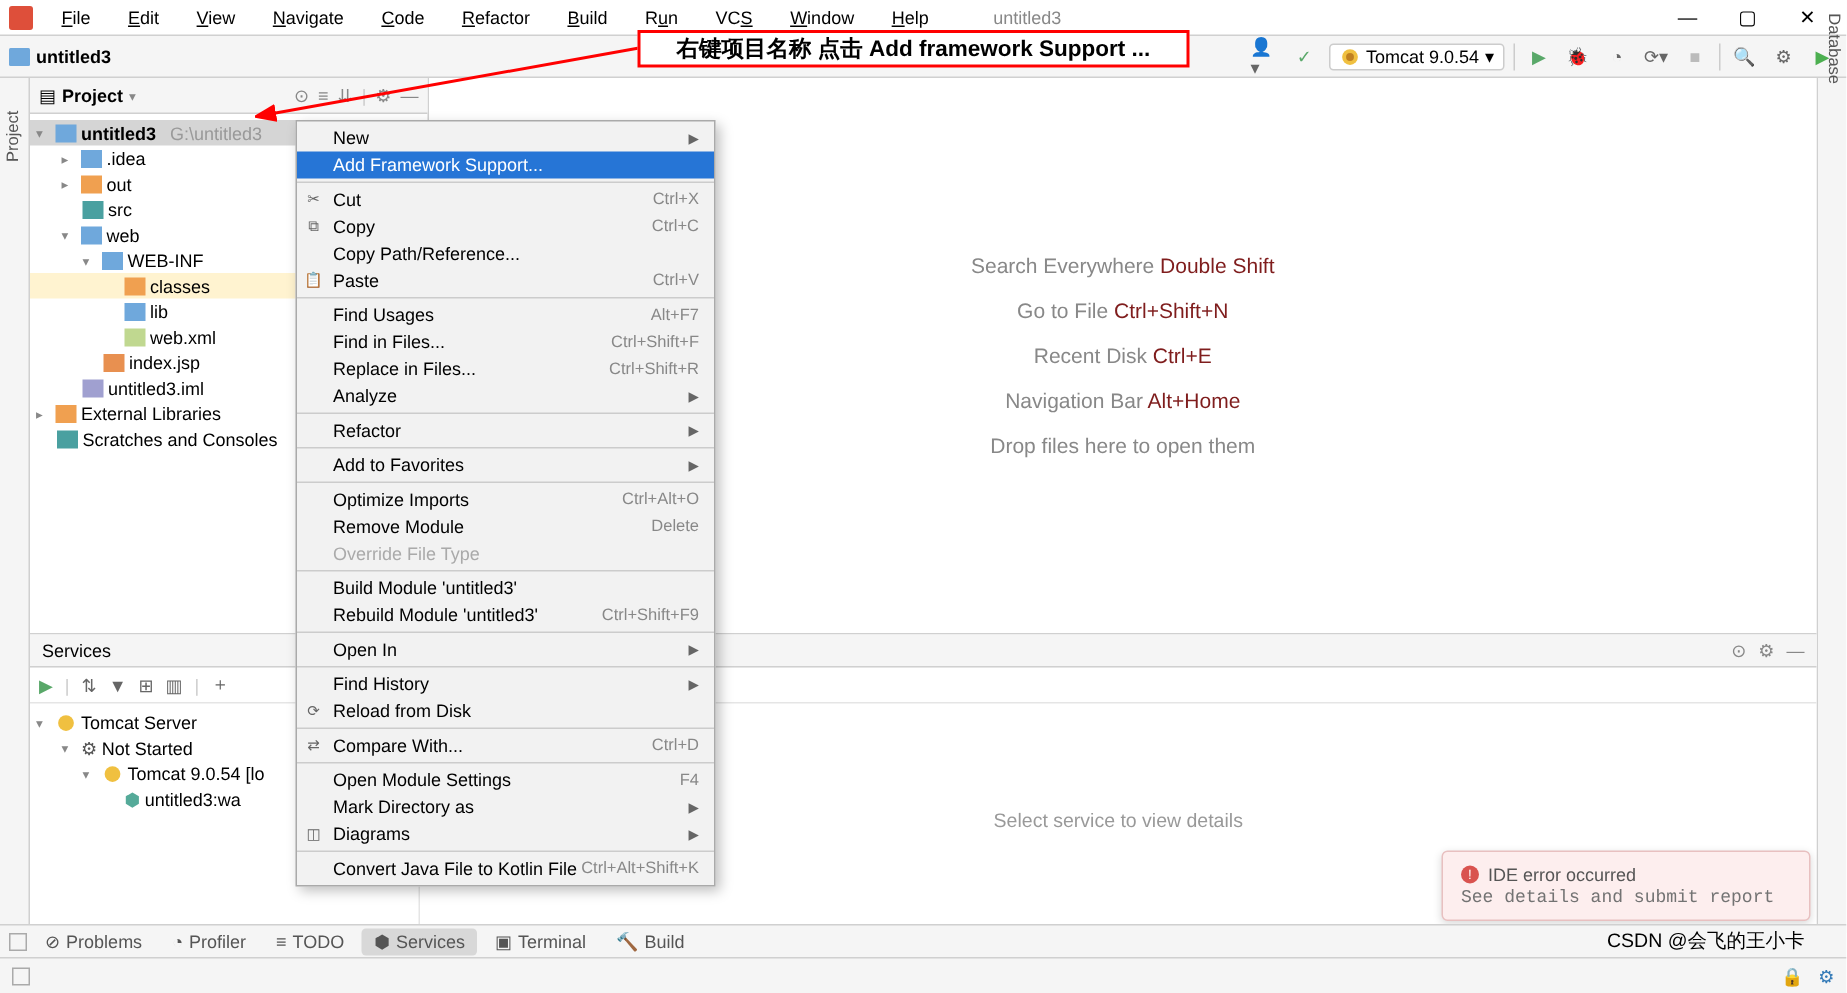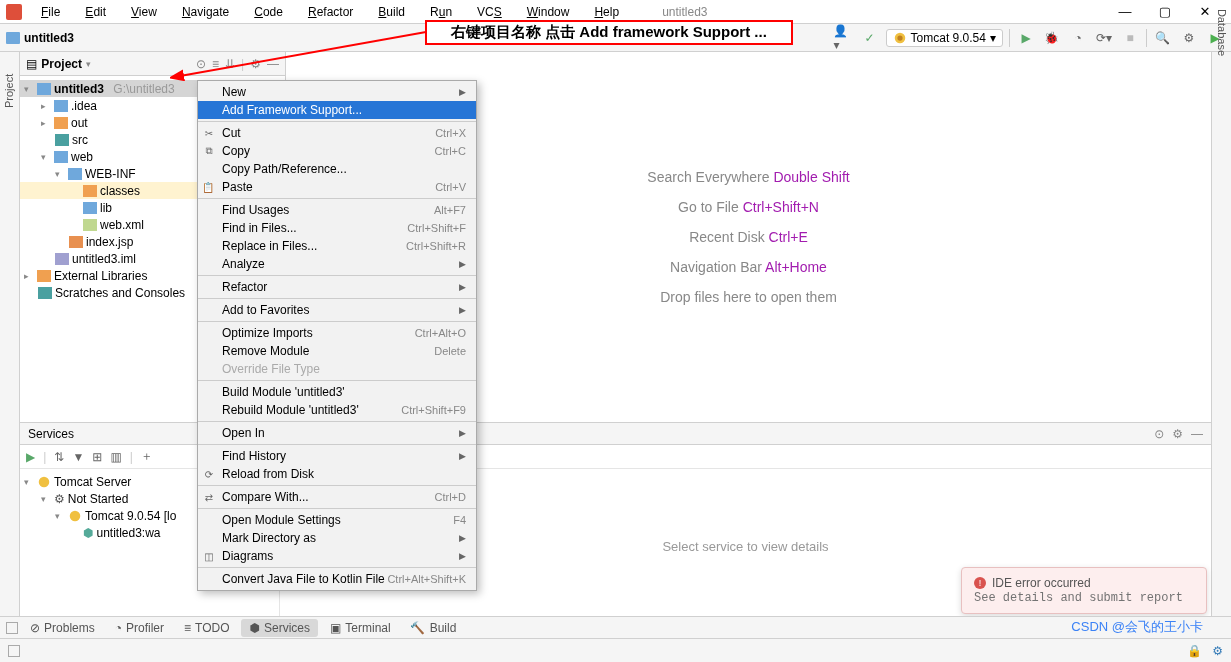--- a/index.html
+++ b/index.html
@@ -51,21 +51,21 @@
 .fold-blue{background:#6fa8dc;}
 .fold-orange{background:#f0a050;}
 .fold-teal{background:#4aa0a0;}
 .file-xml{background:#c0d890;}
 .file-jsp{background:#e89050;}
 .file-iml{background:#a0a0d0;}
 .dim{color:#999;}
 
 
 .editorarea{position:absolute;left:286px;top:52px;right:20px;height:370px;background:#fff;display:flex;flex-direction:column;align-items:center;justify-content:center;gap:14px;color:#888;font-size:14px;}
-.editorarea a{color:#a21caf;text-decoration:none;}
+.editorarea a{color:#7f1d1d;text-decoration:none;}
 
 
 .ctxmenu{position:absolute;left:183px;top:80px;width:280px;background:#f2f2f2;border:1px solid #aaa;box-shadow:3px 3px 8px rgba(0,0,0,0.25);z-index:40;padding:2px 0;margin-left:14px;}
 .ctxrow{display:flex;align-items:center;height:18px;padding:0 10px 0 24px;cursor:pointer;position:relative;font-size:12px;}
 .ctxrow.hl{background:#2675d6;color:#fff;}
 .ctxrow .sc{margin-left:auto;color:#888;font-size:11px;}
 .ctxrow.dis{color:#aaa;}
 .ctxsep{height:1px;background:#ccc;margin:2px 0;}
 .ctxico{position:absolute;left:4px;width:14px;height:14px;display:flex;align-items:center;justify-content:center;font-size:10px;color:#666;}
 .subarrow{margin-left:auto;color:#666;font-size:9px;}
@@ -88,21 +88,21 @@
 .statusbar{position:absolute;left:0;right:0;bottom:0;height:24px;background:#f5f5f5;border-top:1px solid #d0d0d0;display:flex;align-items:center;padding:0 8px;}
 .statusbar .right{margin-left:auto;display:flex;gap:10px;align-items:center;color:#888;}
 
 
 .balloon{position:absolute;right:24px;bottom:48px;width:246px;background:#fdeeee;border:1px solid #e8c0c0;border-radius:4px;padding:8px 12px;box-shadow:0 2px 6px rgba(0,0,0,0.15);}
 .balloon .t{display:flex;align-items:center;gap:6px;color:#555;font-size:12px;}
 .balloon a{color:#737373;font-size:12px;text-decoration:none;font-family:Liberation Mono, monospace;}
 .erricon{width:12px;height:12px;border-radius:50%;background:#d9534f;display:inline-block;color:#fff;font-size:9px;text-align:center;line-height:12px;}
 
 
-.watermark{position:absolute;right:28px;bottom:26px;color:#3b82f6;font-size:13px;z-index:60;}
+.watermark{position:absolute;right:28px;bottom:26px;color:#000000;font-size:13px;z-index:60;}
 
 
 svg{display:block;}
 </style>
 </head>
 <body>
 
 <div class="menubar">
   <span class="appicon"></span>
   <span class="menuitem"><u>F</u>ile</span>

